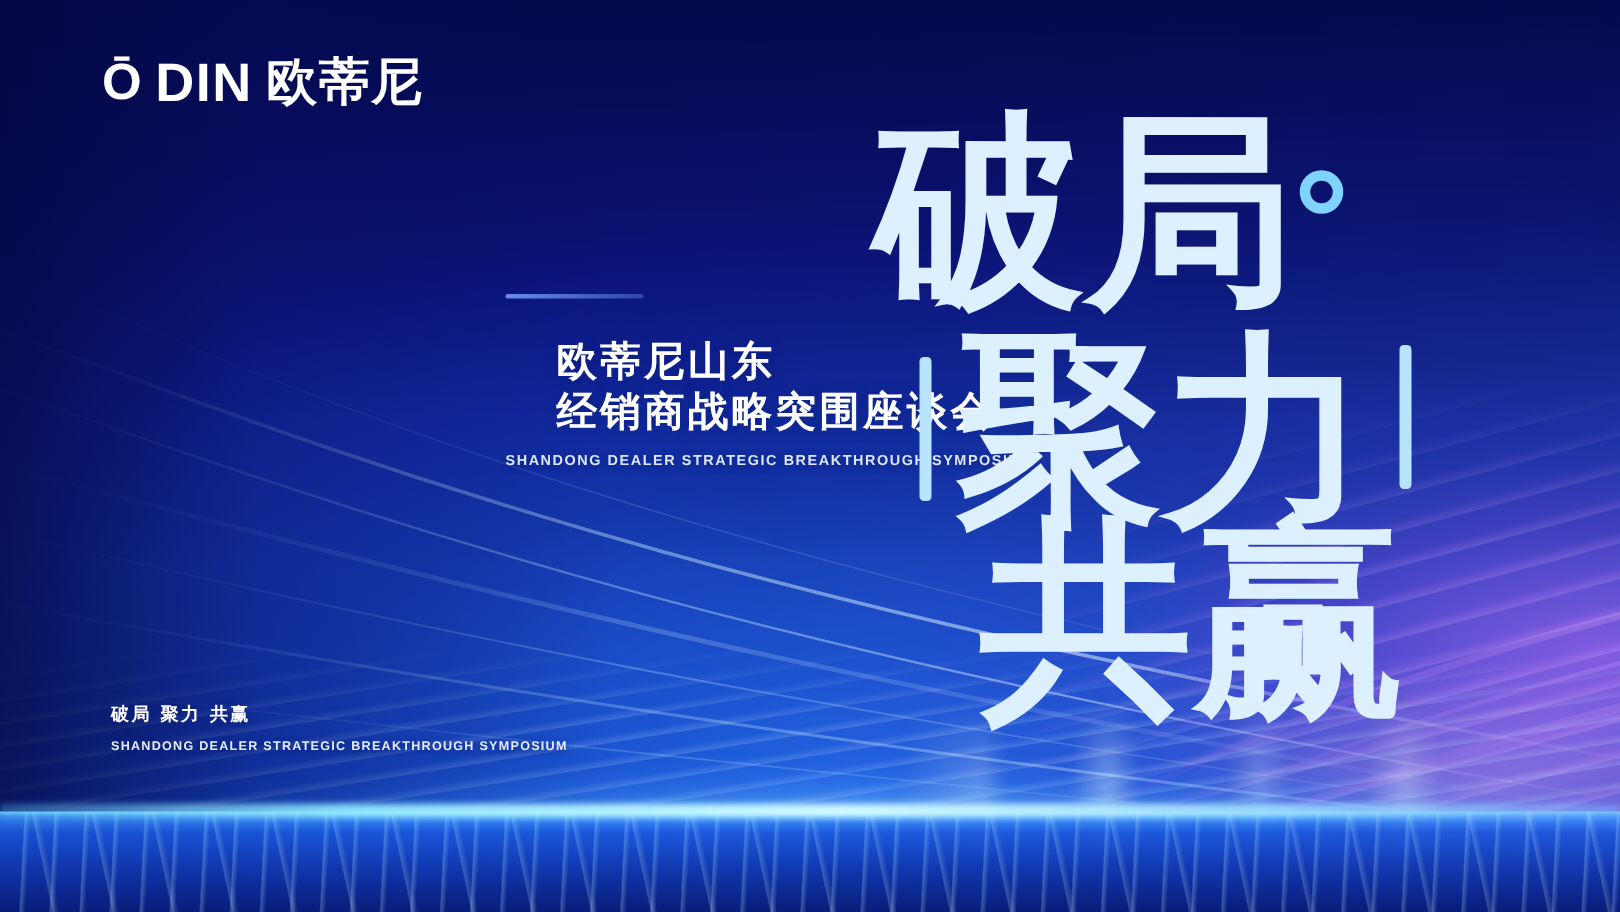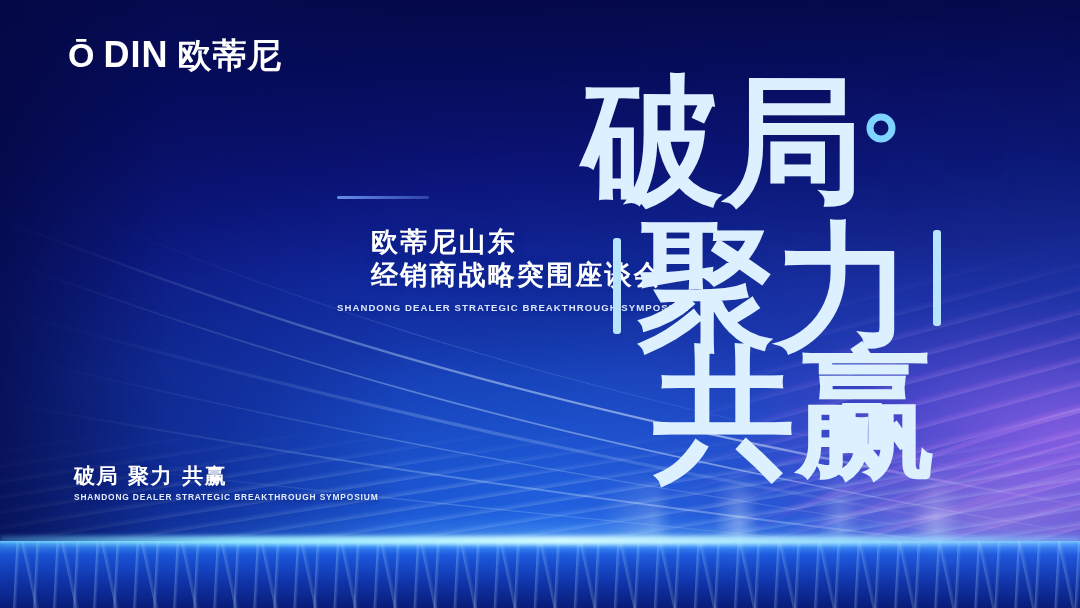--- a/index.html
+++ b/index.html
@@ -163,21 +163,21 @@
     fill:#ddf0ff;
   }
   .ring{fill:none;stroke:#7fd3ff;stroke-width:7;}
   .bar{fill:#b9e4ff;}
 
   
   .slogan{position:absolute;left:74px;top:466px;}
   .slogan-cn{
     color:#ffffff;
     font-family:"DejaVu Sans","Liberation Sans",sans-serif;
-    font-size:21px;font-weight:700;letter-spacing:1.6px;line-height:20px;
+    font-size:12px;font-weight:700;letter-spacing:1.6px;line-height:20px;
     text-shadow:0 1px 7px rgba(8,26,110,.7);
   }
   .slogan-en{
     margin-top:6px;
     color:#e3ecff;
     font-size:8.4px;letter-spacing:.85px;font-weight:600;
     text-shadow:0 1px 5px rgba(8,26,110,.8);
   }
 </style>
 </head>

